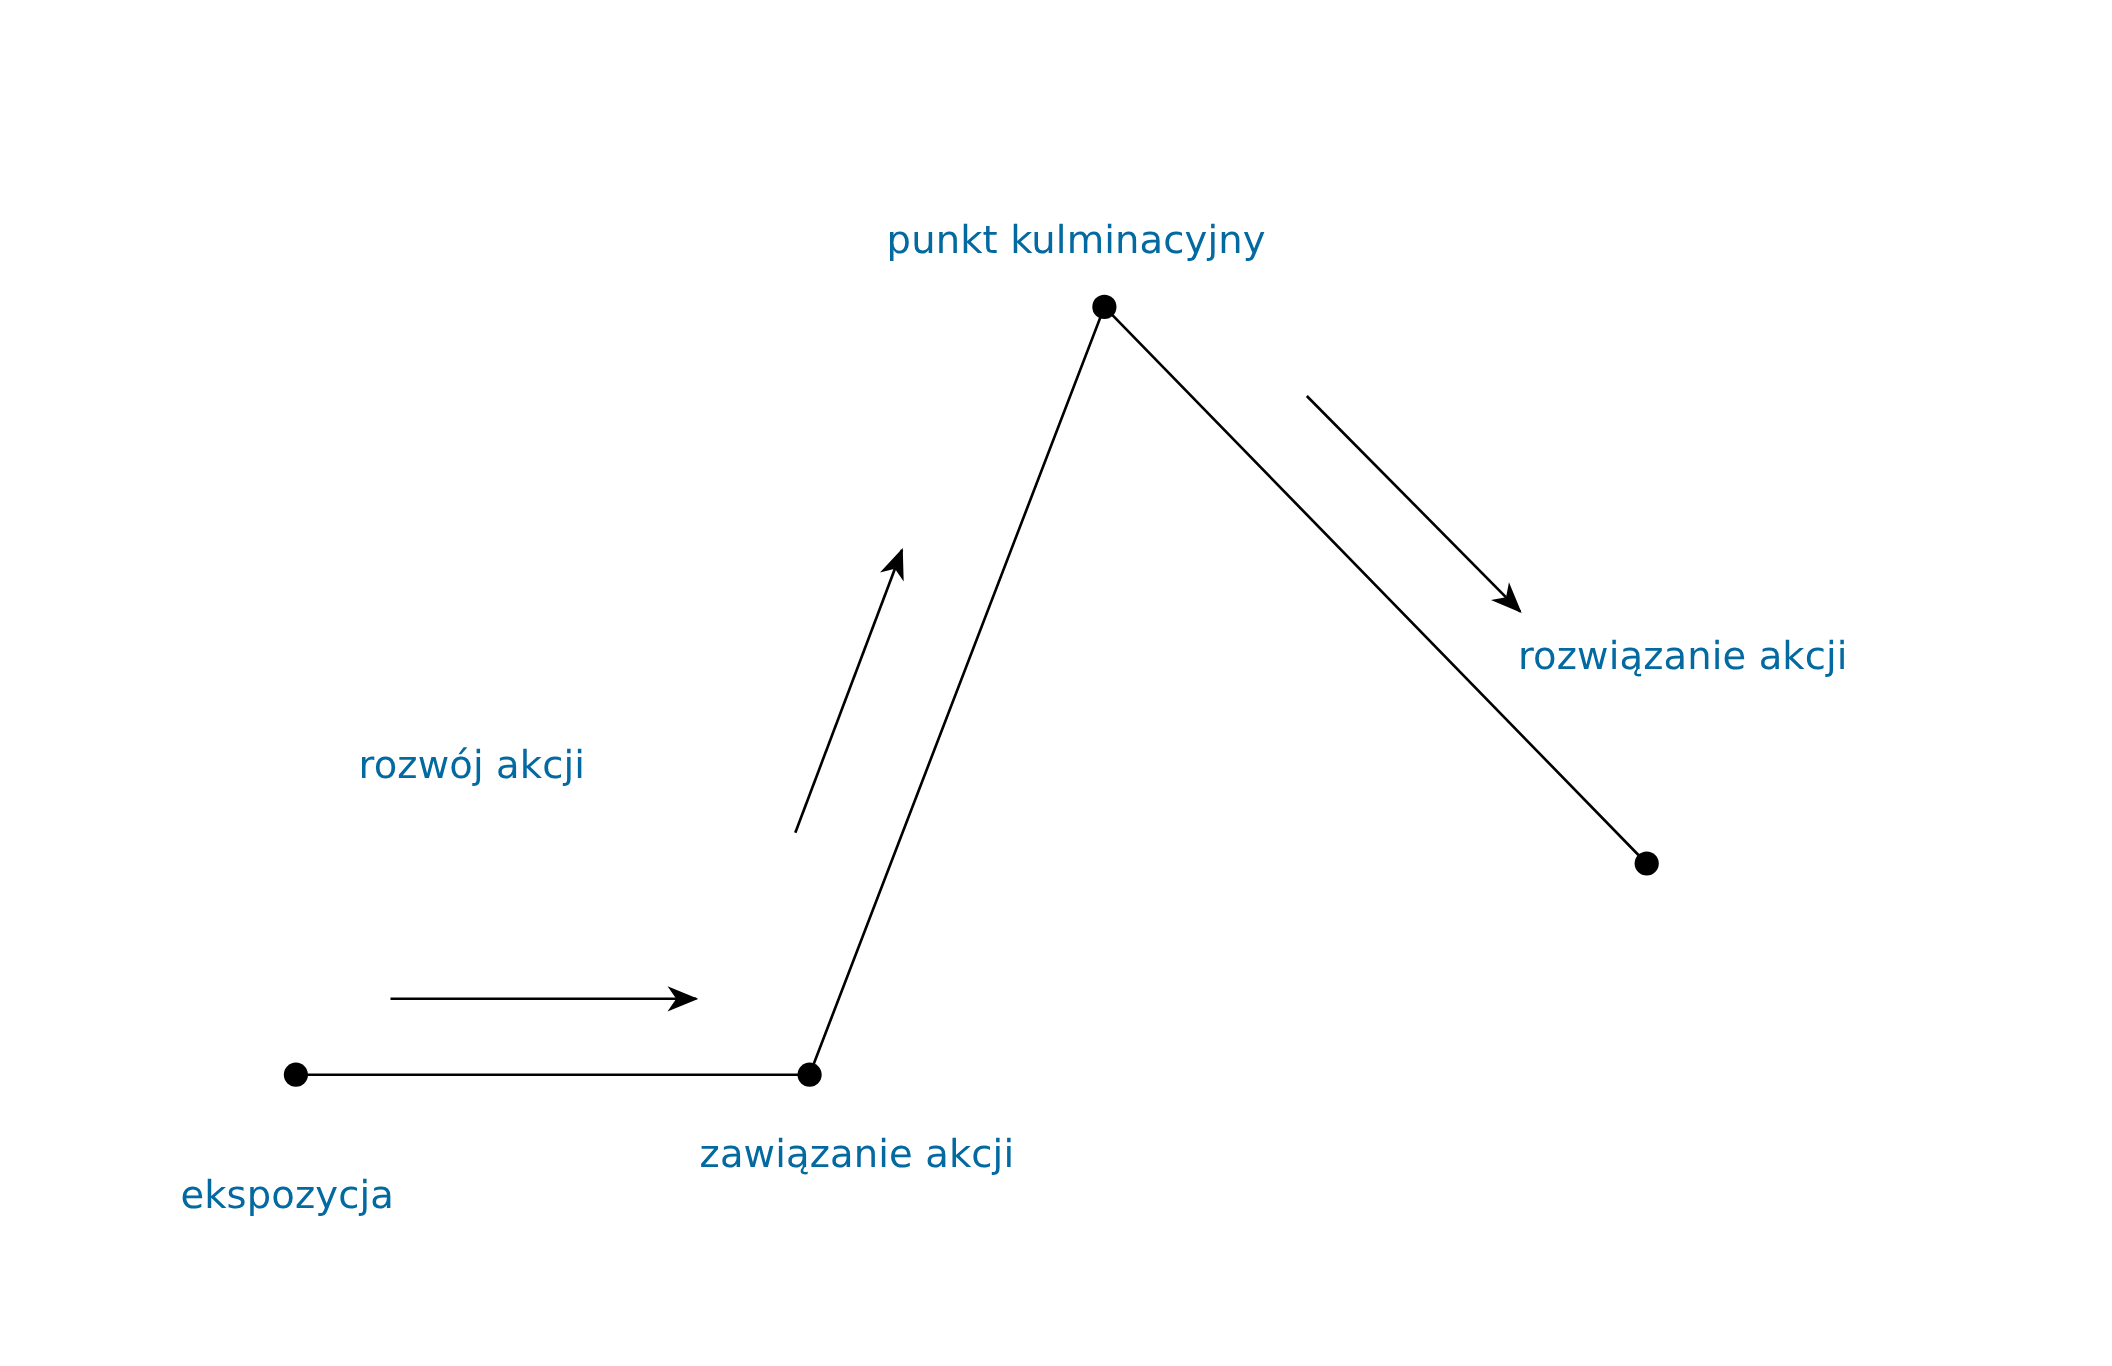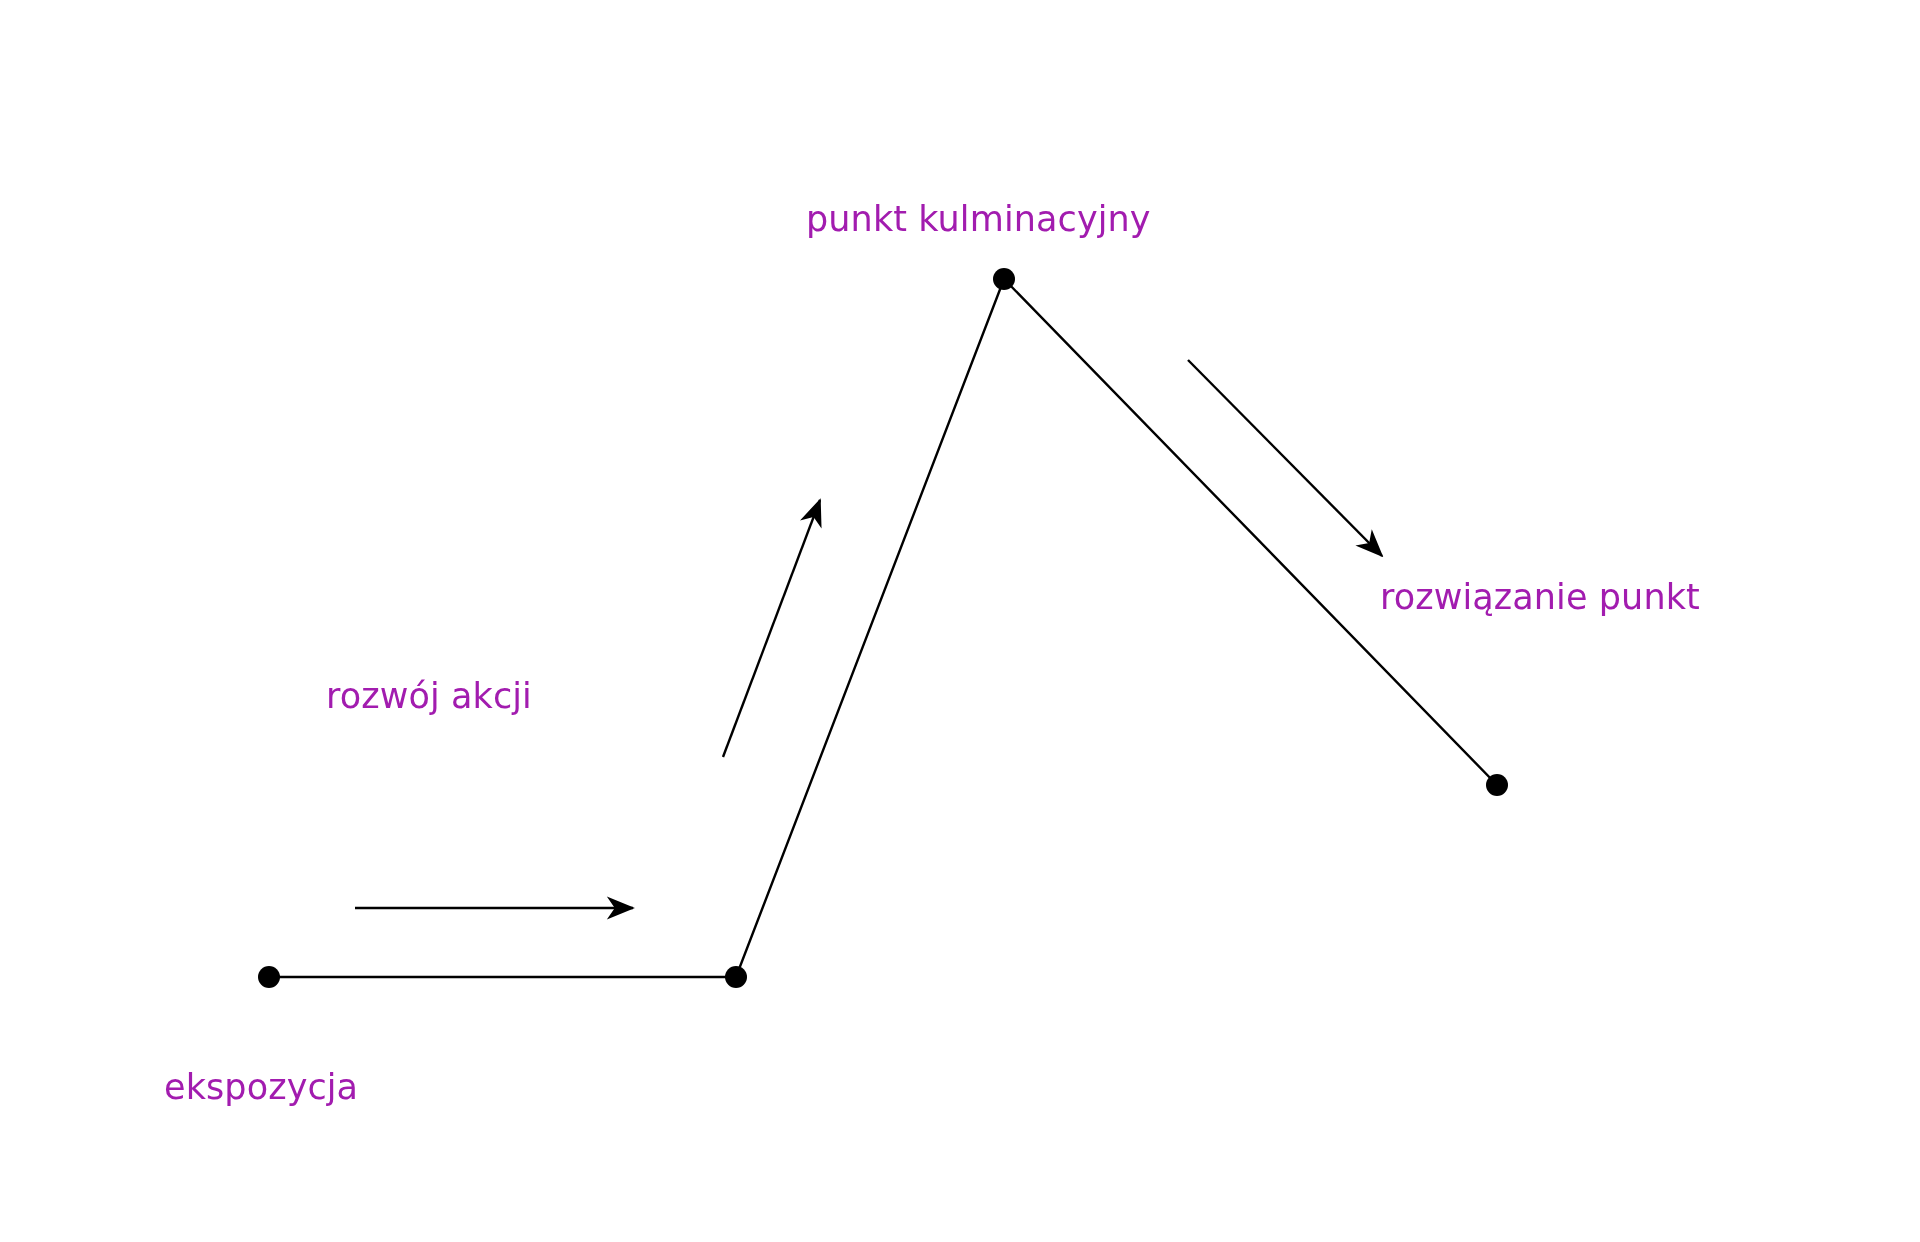--- a/index.html
+++ b/index.html
@@ -21,21 +21,21 @@
   #diagram-svg {
     position: absolute;
     left: 0;
     top: 0;
     width: 1920px;
     height: 1242px;
     display: block;
   }
   .label {
     position: absolute;
-    color: #a21caf;
+    color: #0369a1;
     font-family: "DejaVu Sans", "Liberation Sans", sans-serif;
     font-size: 35px;
     font-weight: 400;
     line-height: 1.32;
     white-space: pre;
     letter-spacing: 0.1px;
   }
 </style>
 </head>
 <body>
@@ -63,18 +63,19 @@
 
     <line x1="1188" y1="360" x2="1382" y2="556" stroke="#000000" stroke-width="2.4" marker-end="url(#barb-arrow)"></line>
   </svg>
 
   <div class="label" style="left:806px; top:196px;">punkt kulminacyjny</div>
 
   <div class="label" style="left:326px; top:581px;">
     <div>rozwój akcji</div>
   </div>
 
-  <div class="label" style="left:1380px; top:574px;">rozwiązanie punkt</div>
+  <div class="label" style="left:1380px; top:574px;">rozwiązanie akcji</div>
 
   <div class="label" style="left:164px; top:1064px;">ekspozycja</div>
 
+  <div class="label" style="left:636px; top:1027px;">zawiązanie akcji</div>
 
 </div>
 
 </body></html>

